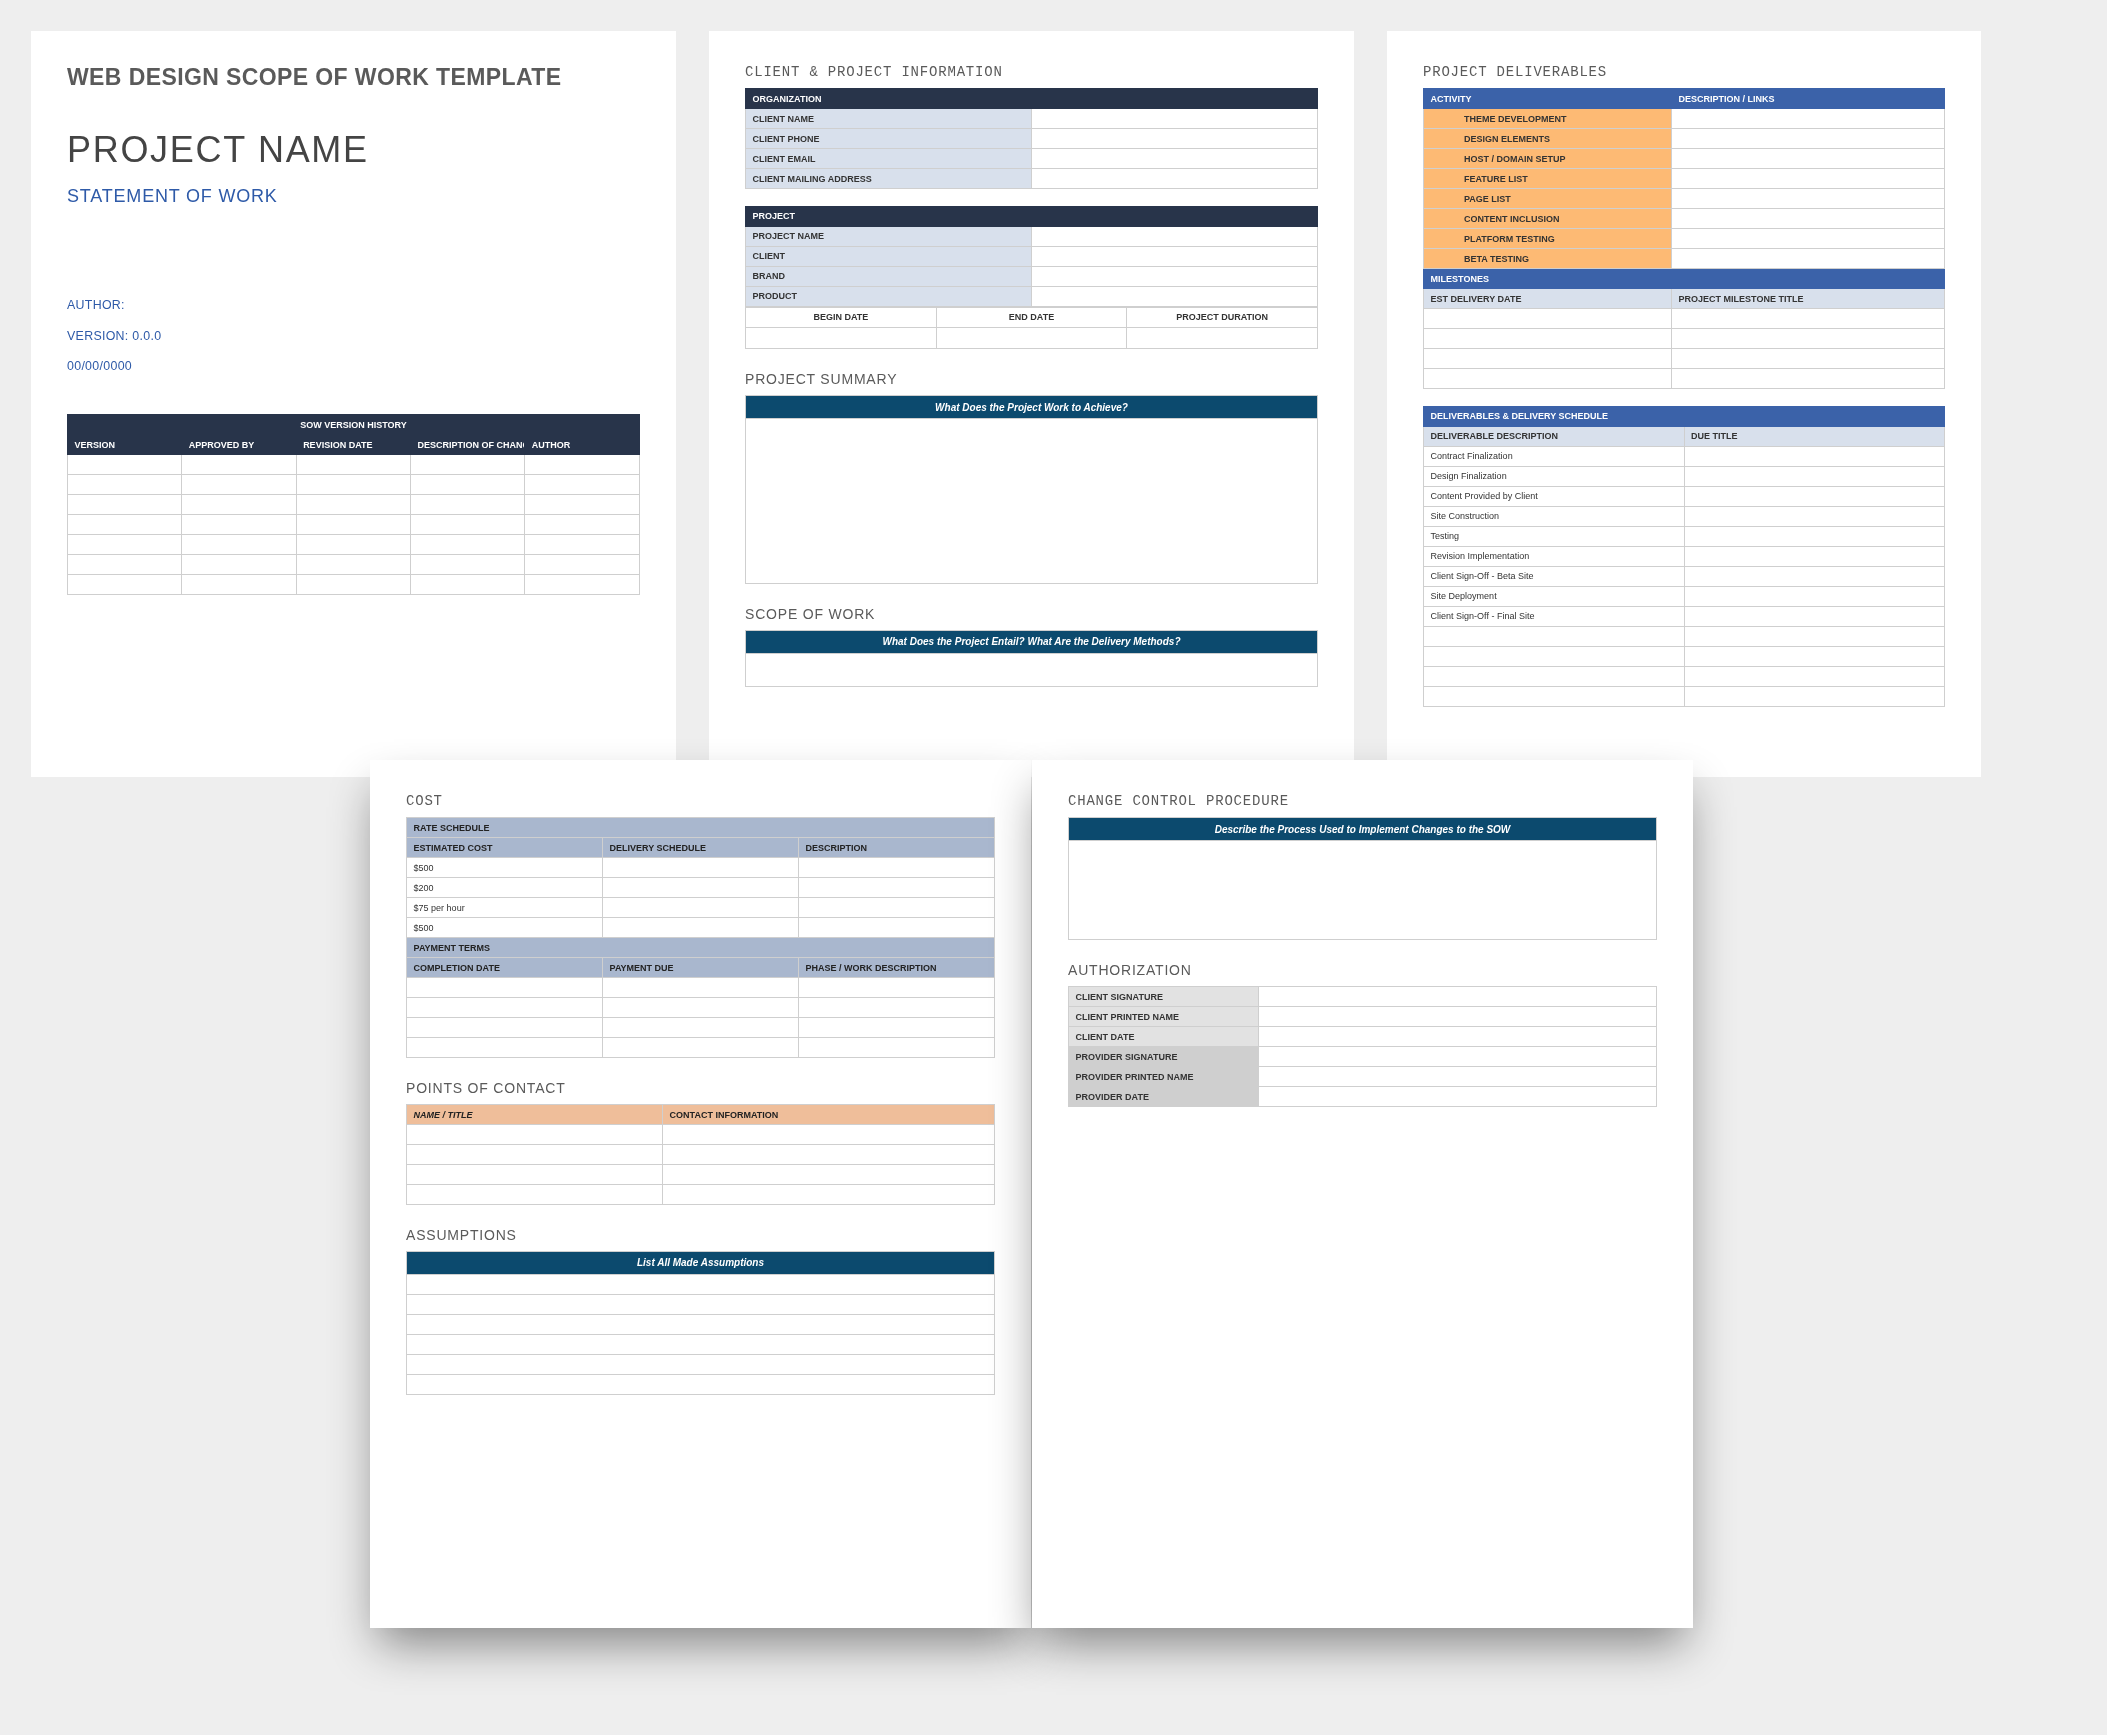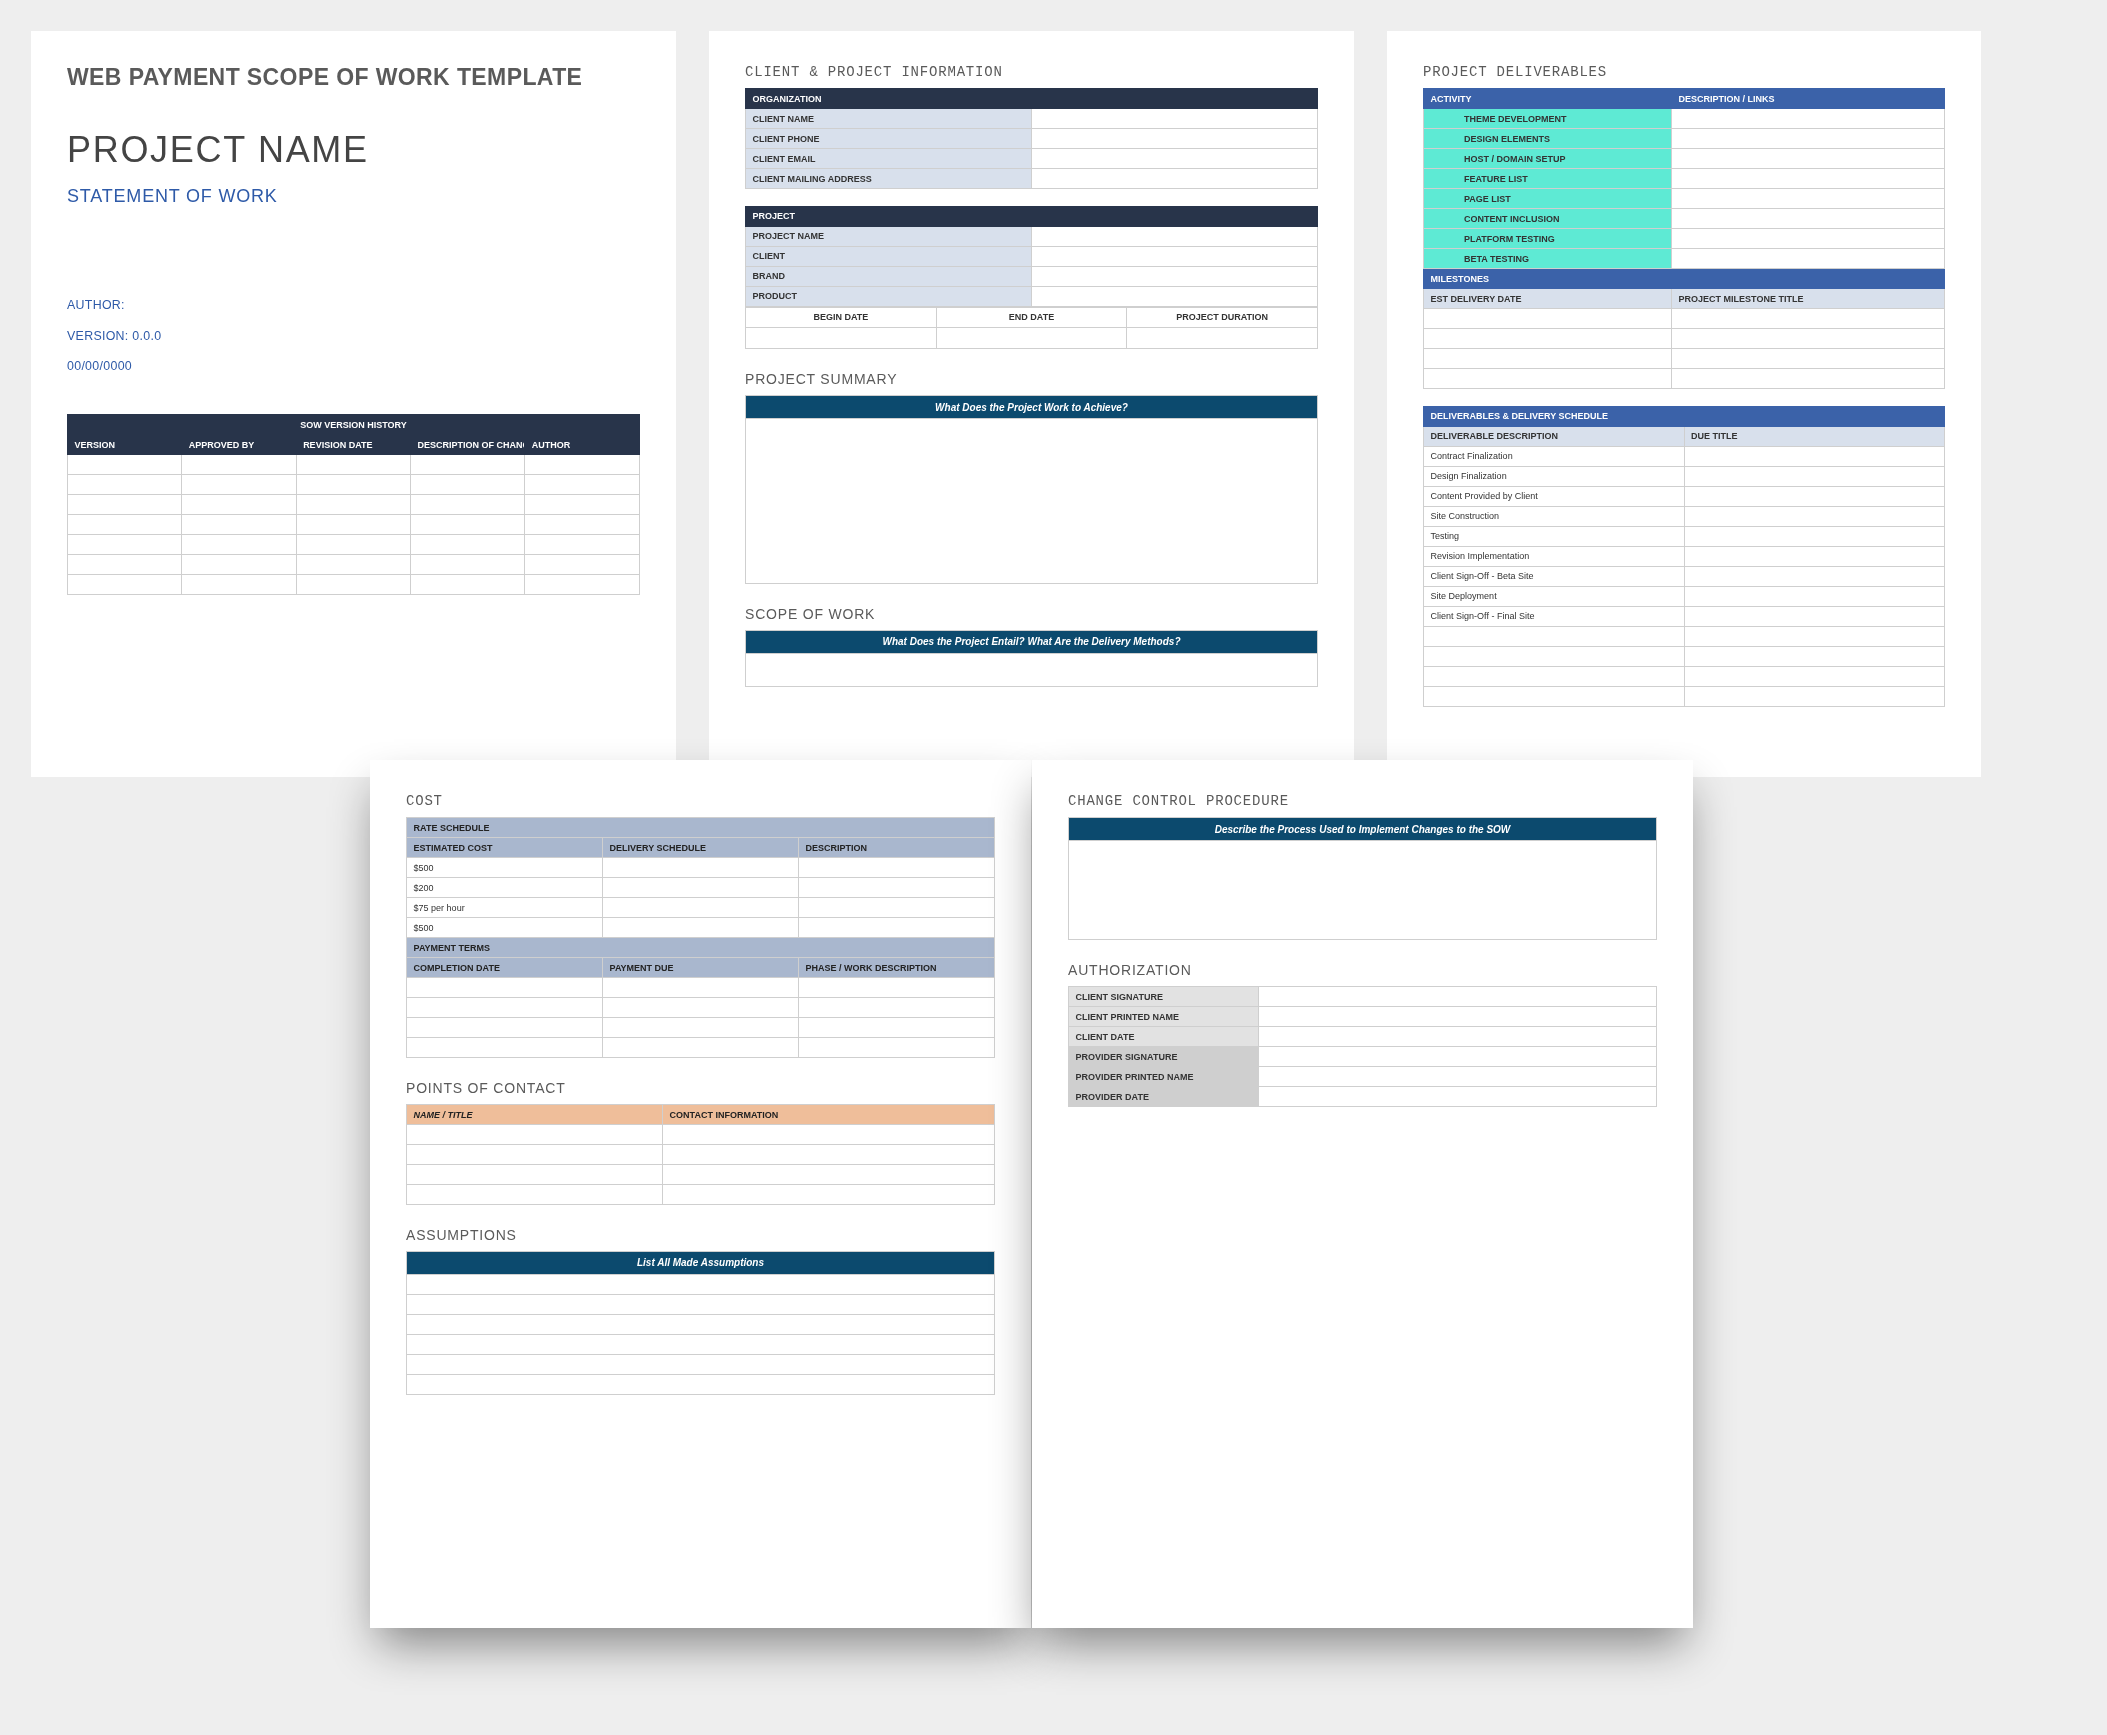--- a/index.html
+++ b/index.html
@@ -42,21 +42,21 @@
 
   
   .hdr-navy th  { background:#28344a; color:#fff; border-color:#28344a;}
   
   .hdr-blue th  { background:#3b62a9; color:#fff; border-color:#3b62a9;}
   
   .hdr-steel th { background:#a9b7ce; color:#222;}
   
   .lbl          { background:#d8e0ec; font-weight:700; }
   
-  .alt td:first-child { background:#5eead4;padding-left:40px; }
+  .alt td:first-child { background:#fdba74;padding-left:40px; }
   
   .banner { background:#0c4a6e; color:#fff; font-style:italic; text-align:center; font-size:10px; height:23px;}
   
   .hdr-salmon th{ background:#efbe9a; color:#222;}
   
   .lblg         { background:#e2e2e2; font-weight:700; }
   .lblgd        { background:#cfcfcf; font-weight:700; }
 
   .sect { font-size:14px; letter-spacing:0.8px; color:#5a5a5a; margin: 21.5px 0 8.3px; }
   .sect.first{ margin-top:0;font-family:Liberation Mono, monospace;}
@@ -93,21 +93,21 @@
   .auth td:first-child{ width:190px;margin-left:32px;}
 
   
   .bigempty td{ height:99px;}
   .assump-rows td{height:20px;}
 </style>
 </head>
 <body>
 
 <div class="page row1 p1">
-  <div class="tpl-title">WEB PAYMENT SCOPE OF WORK TEMPLATE</div>
+  <div class="tpl-title">WEB DESIGN SCOPE OF WORK TEMPLATE</div>
   <div class="proj-name">PROJECT NAME</div>
   <div class="sow-sub">STATEMENT OF WORK</div>
   <div class="meta">AUTHOR:</div>
   <div class="meta">VERSION: 0.0.0</div>
   <div class="meta">00/00/0000</div>
 
   <table class="vh">
     <tbody>
         <tr class="hdr-navy title">
           <th colspan="5">SOW VERSION HISTORY</th>

